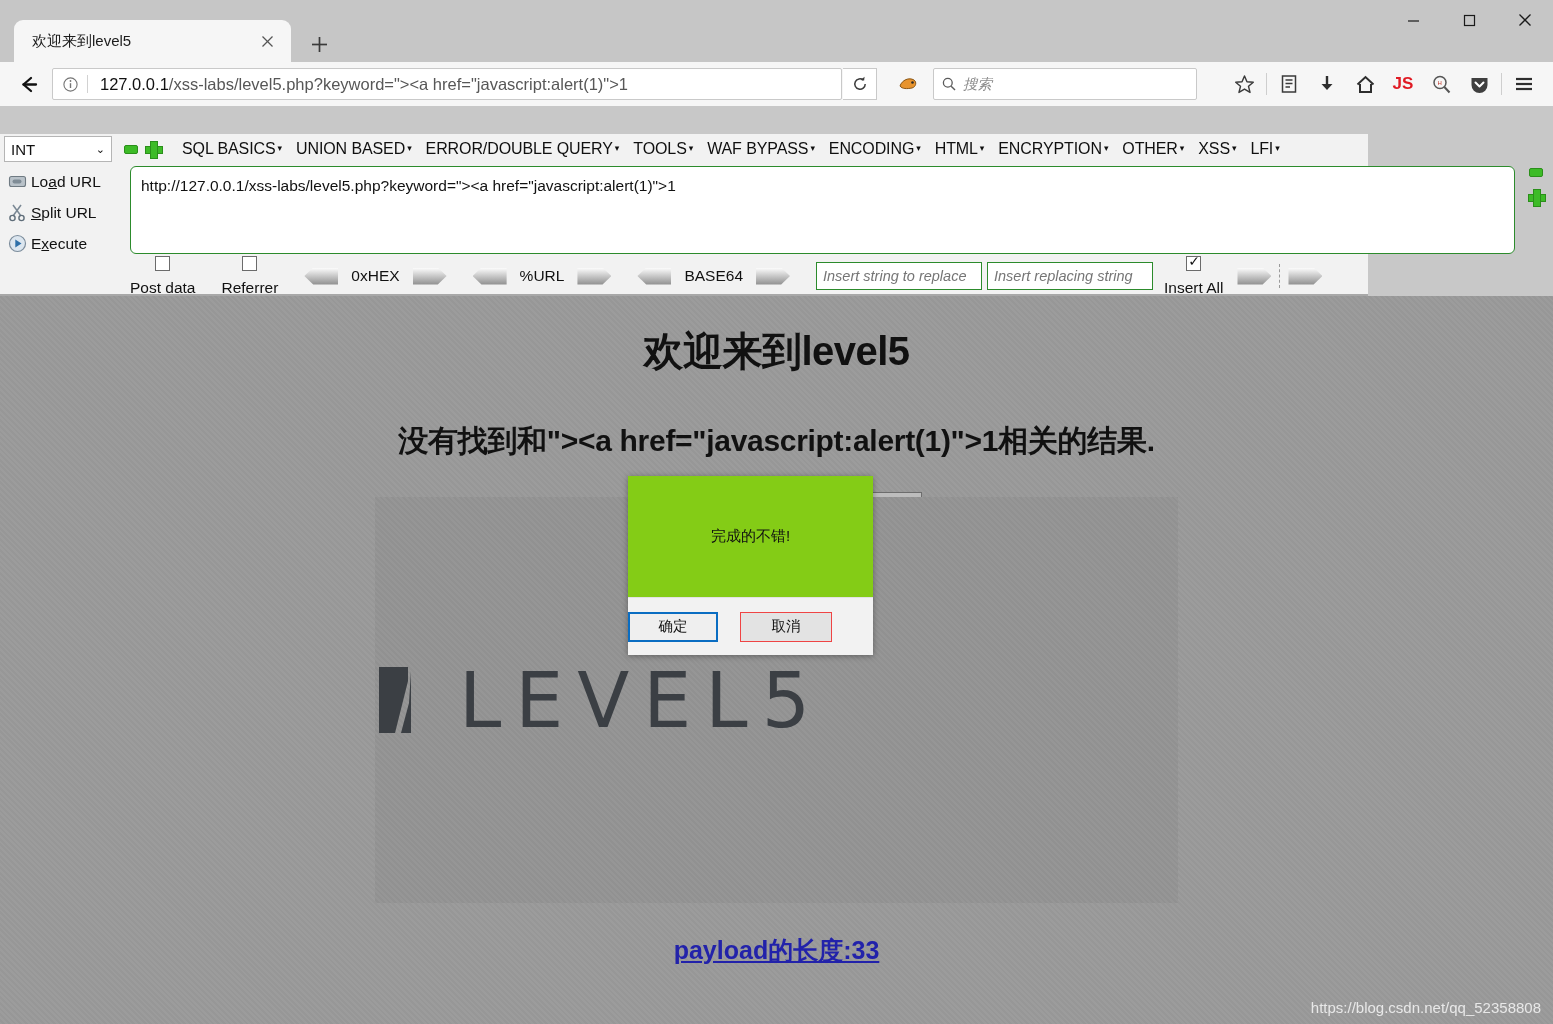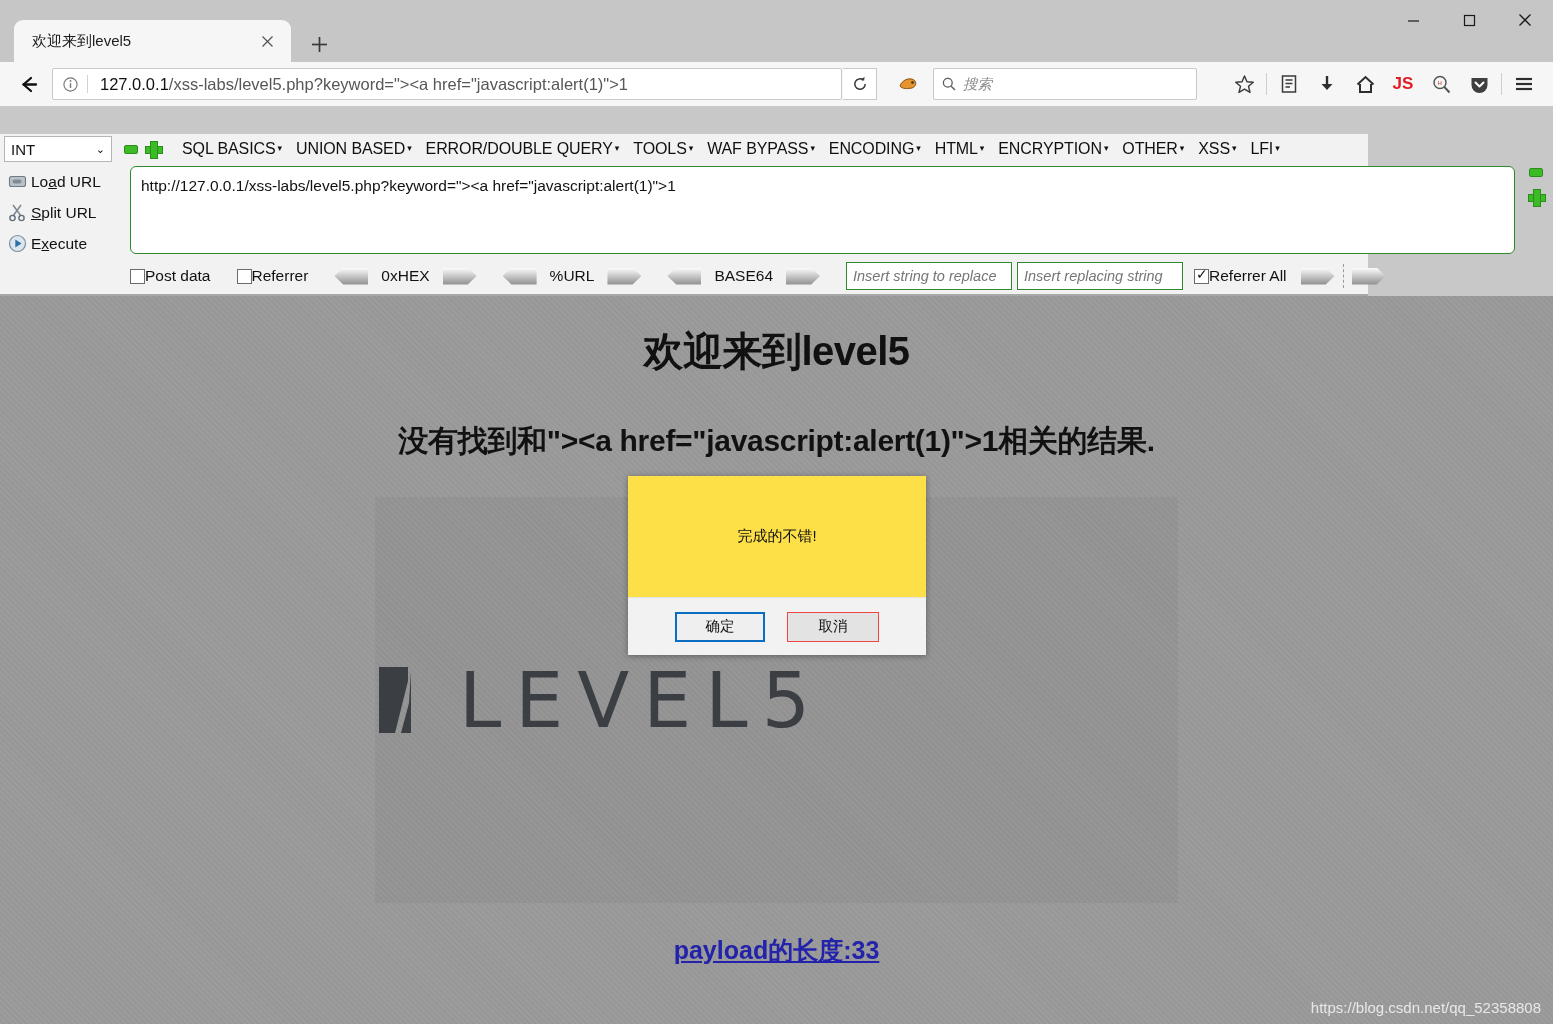--- a/index.html
+++ b/index.html
@@ -152,21 +152,21 @@
     line-height:1.35; resize:none; outline:none;
     white-space:pre-wrap; word-break:break-all;
     overflow:hidden;
   }
   .hb-rightbtns { position:absolute; top:34px; left:1528px; display:flex; flex-direction:column; gap:12px; align-items:center; }
 
   .hb-optrow {
     position:absolute; top:126px; left:130px; width:1400px; height:32px;
     display:flex; align-items:center; gap:0;
   }
-  .hb-check { display:flex; align-items:center; margin-right:26px; }
+  .hb-check { display:flex; align-items:center; gap:8px; margin-right:26px;flex-direction:column; }
   .cb {
     width:15px; height:15px; border:1.5px solid #6b6b6b; background:#fff;
     display:inline-block; position:relative;
   }
   .cb.checked:after {
     content:"✓"; position:absolute; left:1px; top:-4px; font-size:14px; color:#111;
   }
   .hb-check-label { font-size:15.5px; color:#111; }
   .hb-codec { display:flex; align-items:center; margin-right:26px; }
   .arrow-l, .arrow-r {
@@ -237,32 +237,32 @@
     font-size:25px; font-weight:bold; color:#2222aa;
     text-decoration:underline;
   }
   .watermark {
     position:absolute; right:12px; bottom:8px;
     font-size:15px; color:#e8e8e8;
   }
 
   
   .modal-dialog {
-    position:absolute; left:628px; top:476px; width:298px; height:179px;
-    background:#fde047; box-shadow:0 1px 6px rgba(0,0,0,.35);
+    position:absolute; left:628px; top:476px; width:245px; height:179px;
+    background:#84cc16; box-shadow:0 1px 6px rgba(0,0,0,.35);
     display:flex; flex-direction:column;
     z-index:50;
   }
   .modal-body {
     flex:1; display:flex; align-items:center; justify-content:center;
     font-size:15px; color:#111;
   }
   .modal-footer {
     height:58px; background:#f2f2f2; border-top:1px solid #e2e2e2;
-    display:flex; align-items:center; justify-content:center; gap:22px;
+    display:flex; align-items:center; justify-content:flex-start; gap:22px;
   }
   .btn-ok {
     width:90px; height:30px; font-size:14.5px; color:#111;
     background:#efefef; border:2px solid #0a6dc2;
   }
   .btn-cancel {
     width:92px; height:30px; font-size:14.5px; color:#111;
     background:#e3e3e3; border:1px solid #ef4444;
   }
 </style>
@@ -489,21 +489,21 @@
         <span class="arrow-l"></span>
         <span class="codec-label">BASE64</span>
         <span class="arrow-r"></span>
       </div>
 
       <input class="hb-input" placeholder="Insert string to replace" style="">
       <input class="hb-input" placeholder="Insert replacing string" style="">
 
       <label class="hb-check" style="margin-left:6px;margin-right:14px">
         <span class="cb checked"></span>
-        <span class="hb-check-label">Referrer All</span>
+        <span class="hb-check-label">Insert All</span>
       </label>
       <span class="arrow-r"></span>
       <span class="hb-dashsep"></span>
       <span class="arrow-r"></span>
     </div>
   </div>
 
   <div class="page">
     <h1 class="page-h1">欢迎来到level5</h1>
     <h2 class="page-h2">没有找到和"&gt;&lt;a href="javascript:alert(1)"&gt;1相关的结果.</h2>

